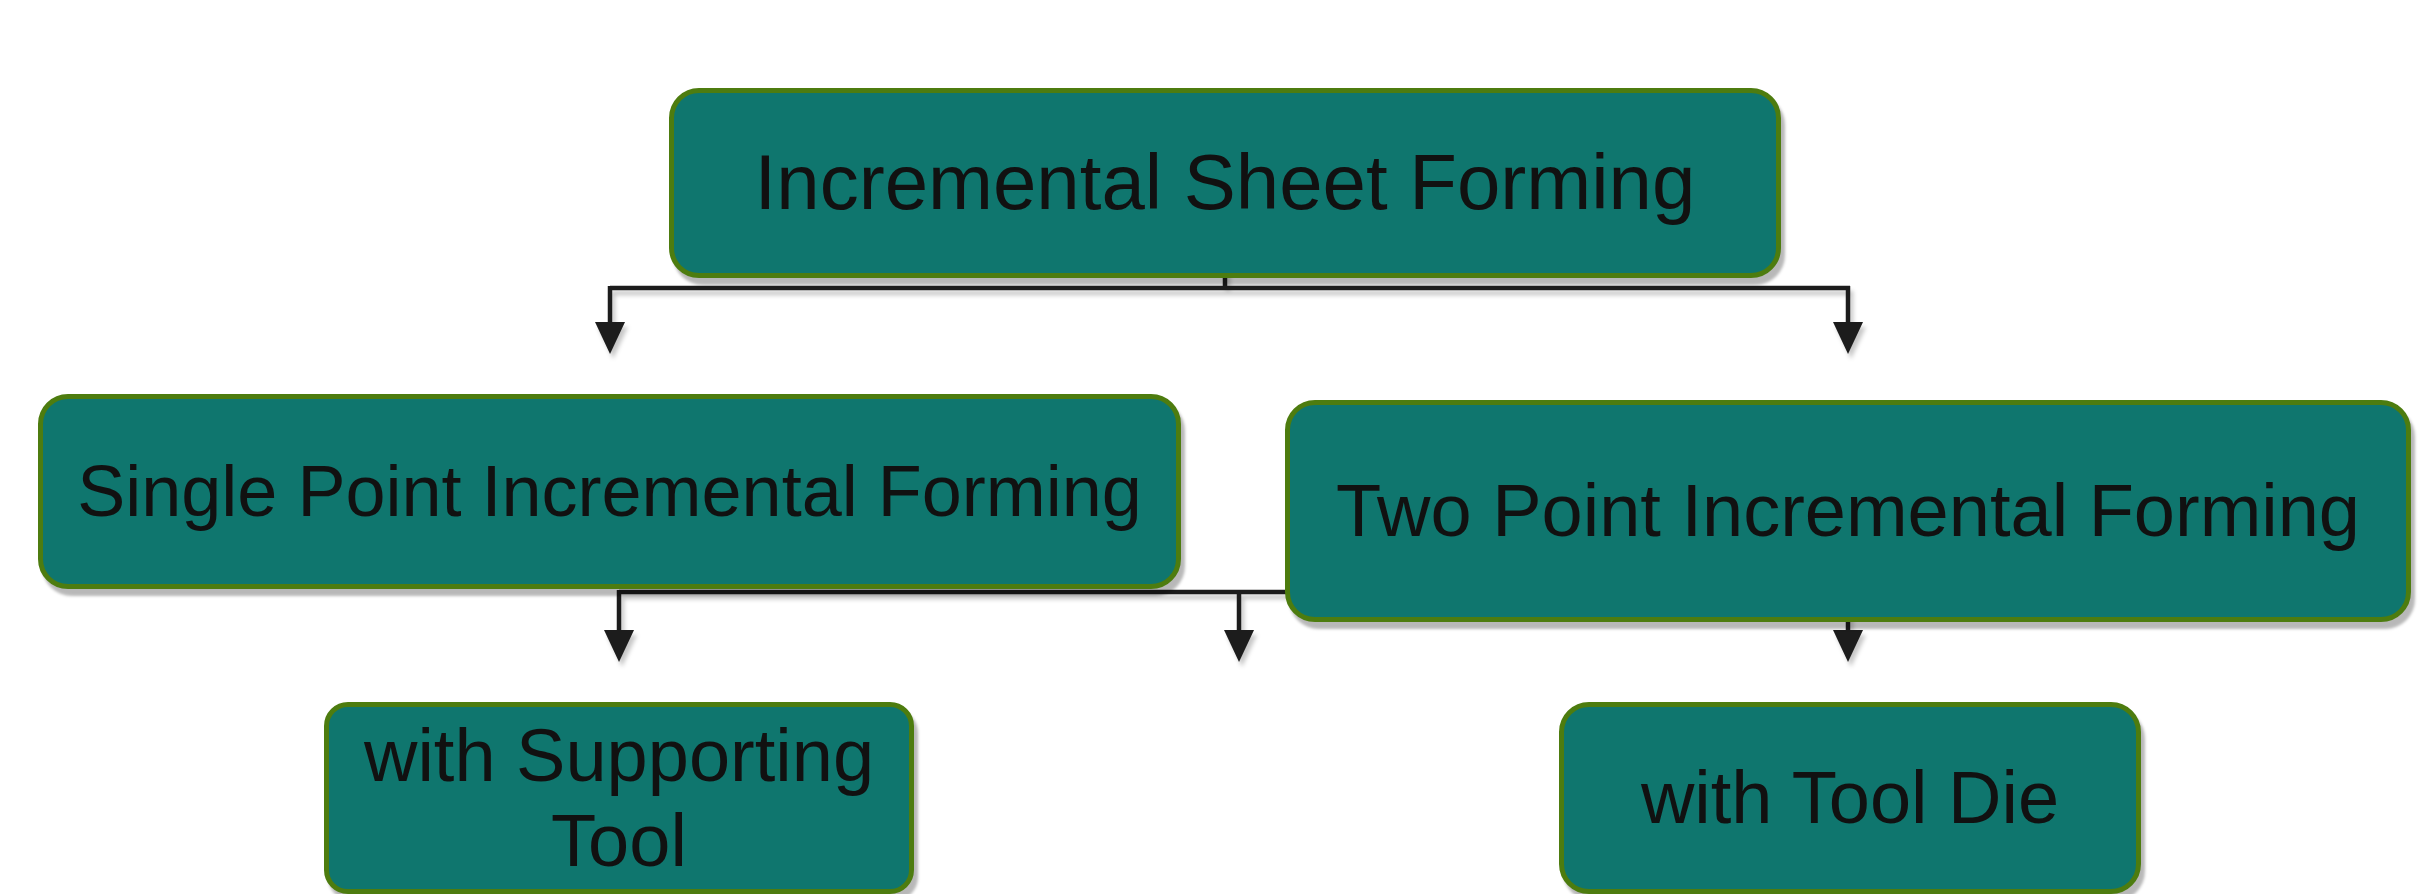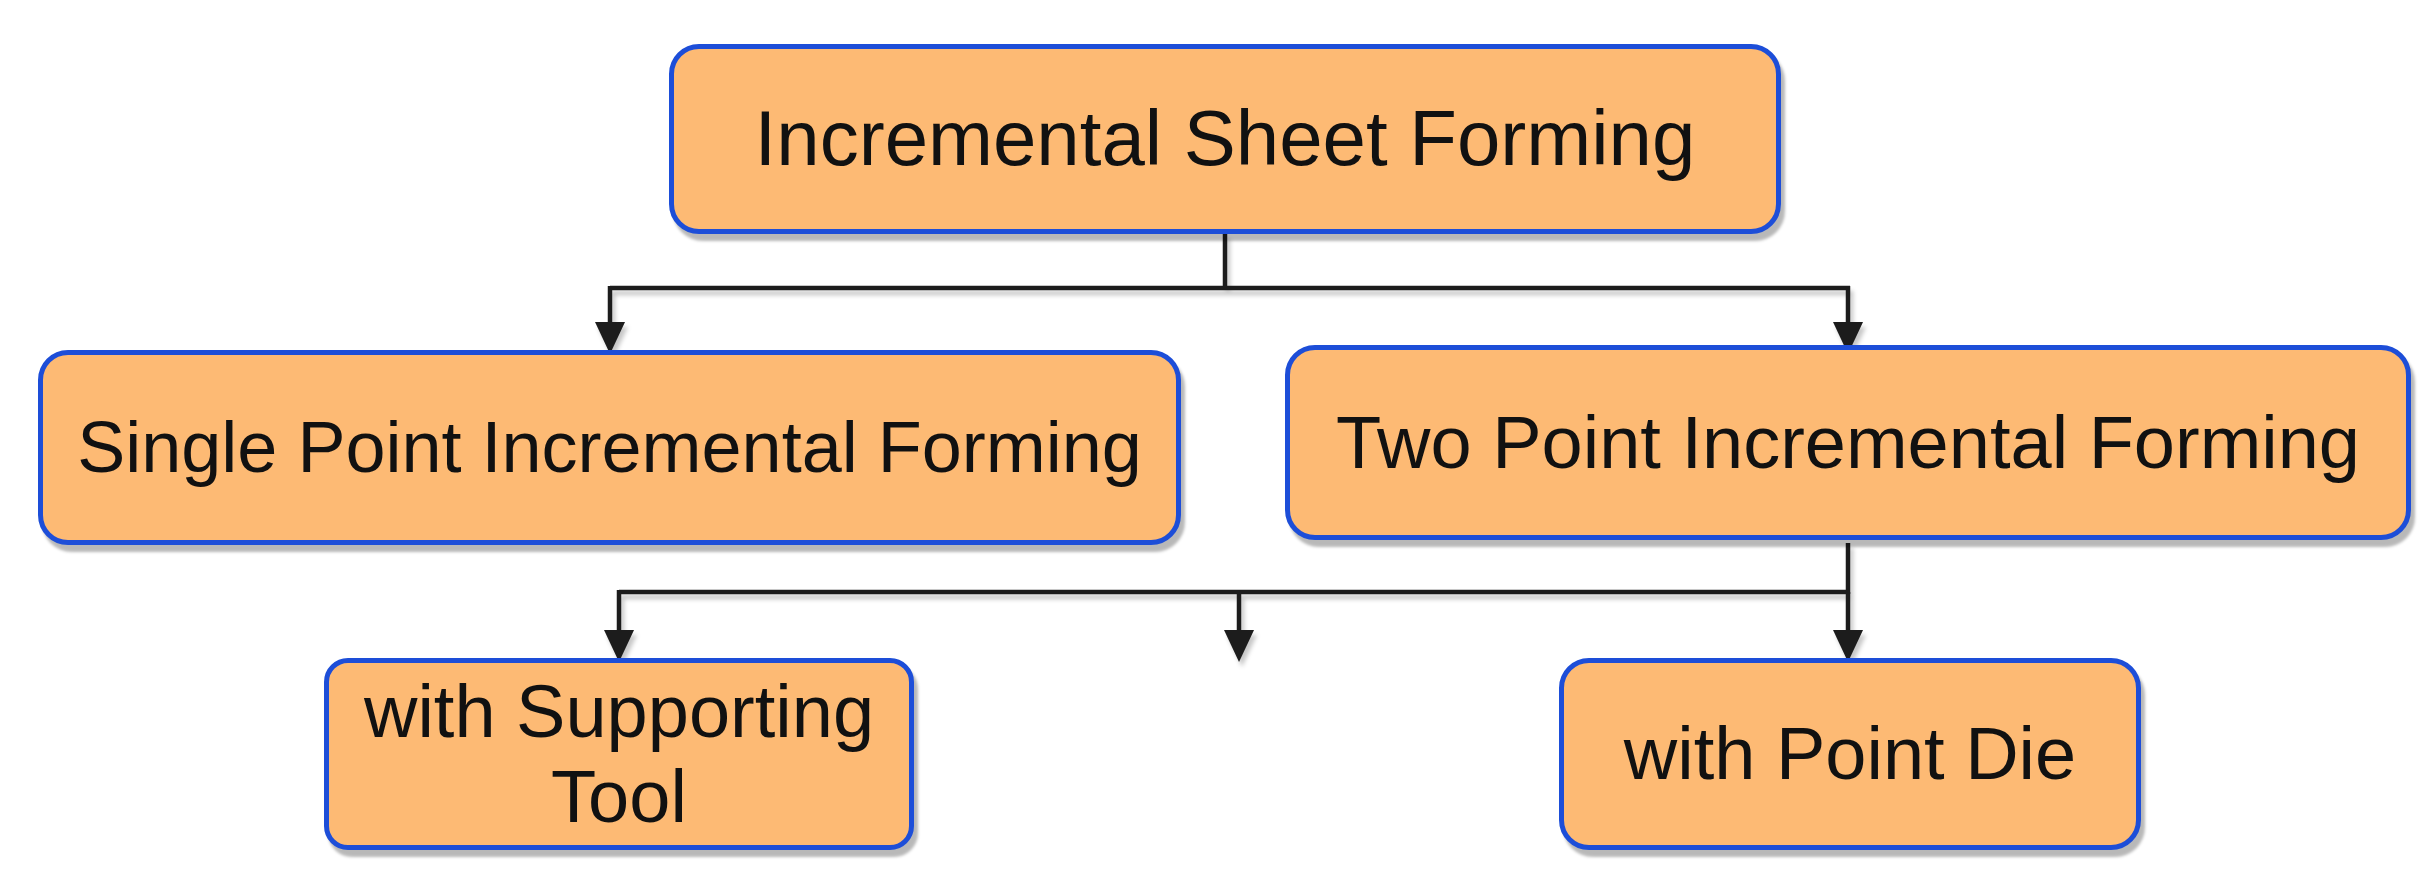--- a/index.html
+++ b/index.html
@@ -14,35 +14,36 @@
   .connectors {
     position: absolute;
     left: 0; top: 0;
     width: 2429px;
     height: 894px;
     filter: drop-shadow(3px 5px 2px rgba(0,0,0,0.22));
   }
   .node {
     position: absolute;
     box-sizing: border-box;
-    background: #fdba74;
-    border: 5px solid #1d4ed8;
+    background: #0f766e;
+    border: 5px solid #4d7c0f;
     border-radius: 30px;
     display: flex;
     align-items: center;
     justify-content: center;
     text-align: center;
     color: #111111;
     box-shadow: 4px 7px 3px rgba(0,0,0,0.28);
     line-height: 1.15;
     letter-spacing: 0;
+    margin-top: 44px;
   }
   .node-root { left: 669px;  top: 44px;  width: 1112px; height: 190px; font-size: 78px; }
   .node-spif { left: 38px;   top: 350px; width: 1143px; height: 195px; font-size: 72px; }
-  .node-tpif { left: 1285px; top: 345px; width: 1126px; height: 195px; font-size: 74px; }
+  .node-tpif { left: 1285px; top: 356px; width: 1126px; height: 222px; font-size: 74px; }
   .node-wst  { left: 324px;  top: 658px; width: 590px;  height: 192px; font-size: 74px; padding: 0 20px; border-radius: 24px; }
   .node-wpd  { left: 950px;  top: 658px; width: 578px;  height: 192px; font-size: 74px; }
   .node-wfd  { left: 1559px; top: 658px; width: 582px;  height: 192px; font-size: 74px; }
 </style>
 </head>
 <body>
 
 <div class="canvas">
 
   <svg class="connectors" viewBox="0 0 2429 894" xmlns="http://www.w3.org/2000/svg" aria-hidden="true">
@@ -77,16 +78,16 @@
   <div class="node node-tpif">
     <span>Two Point Incremental Forming</span>
   </div>
 
   <div class="node node-wst">
     <span>with Supporting Tool</span>
   </div>
 
 
   <div class="node node-wfd">
-    <span>with Point Die</span>
+    <span>with Tool Die</span>
   </div>
 
 </div>
 
 </body></html>

